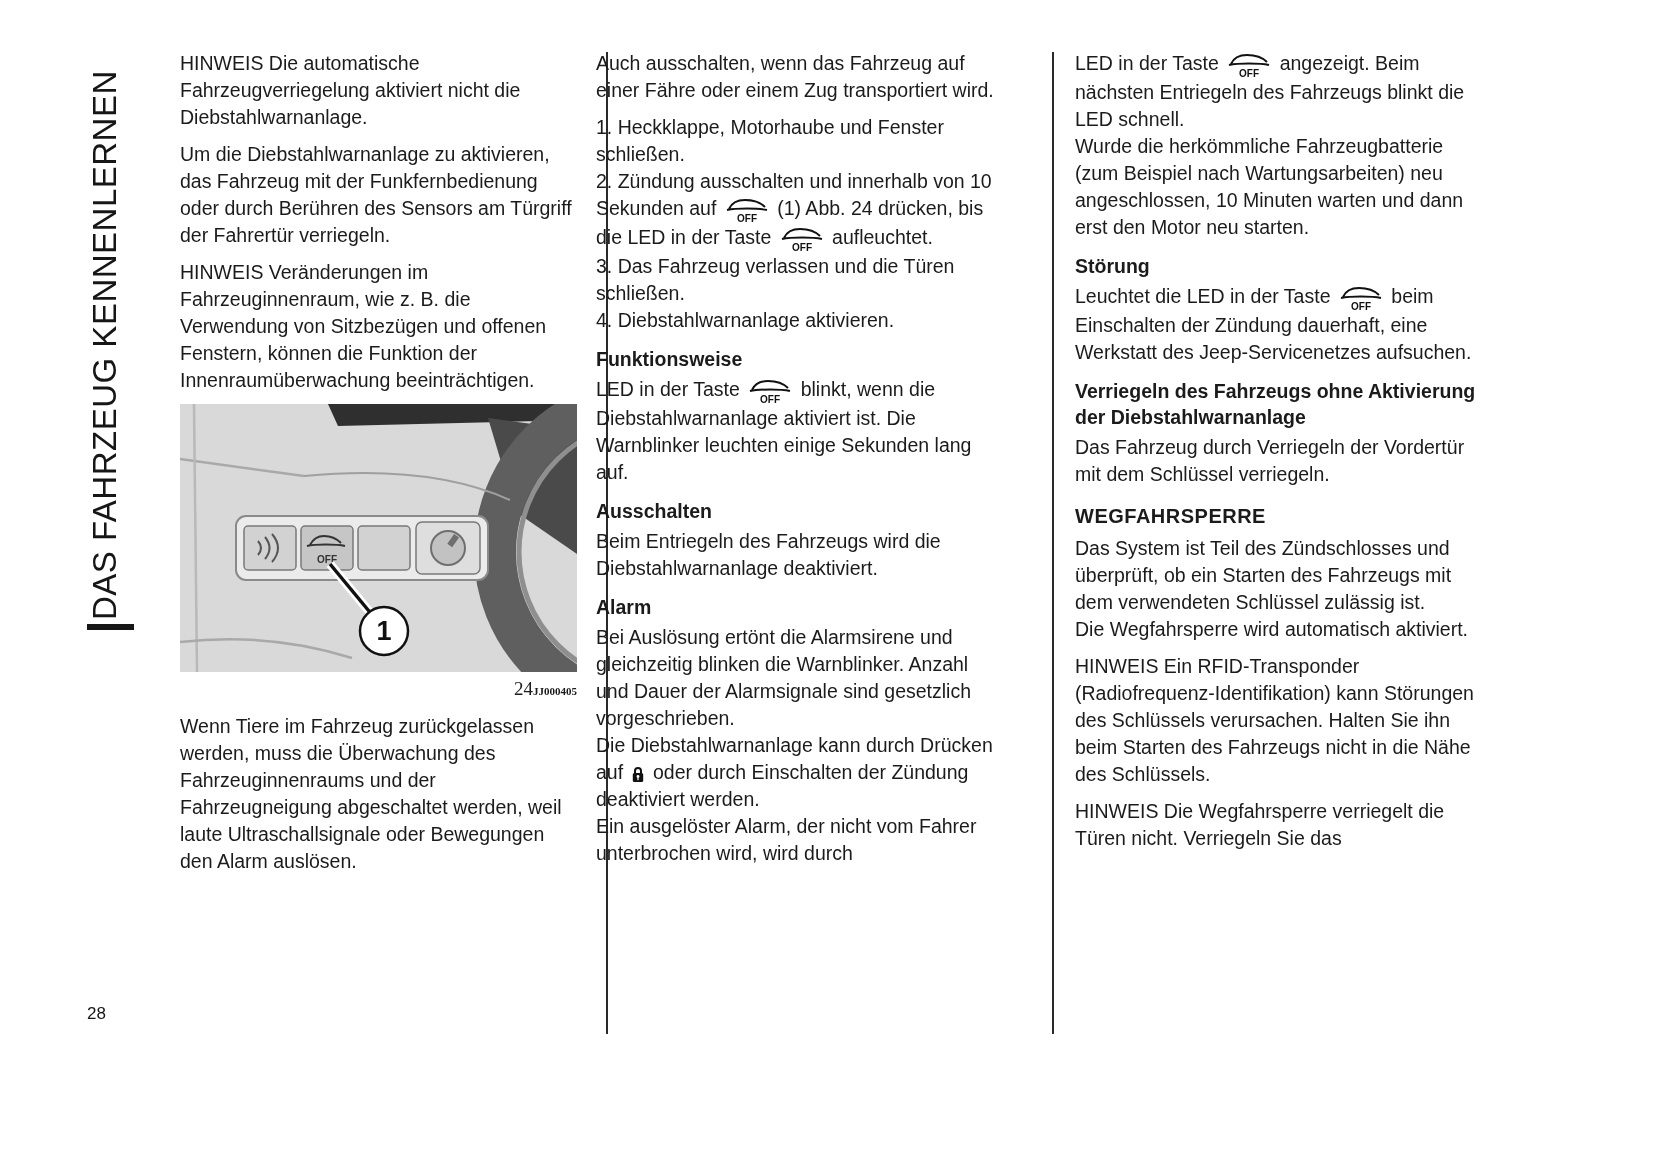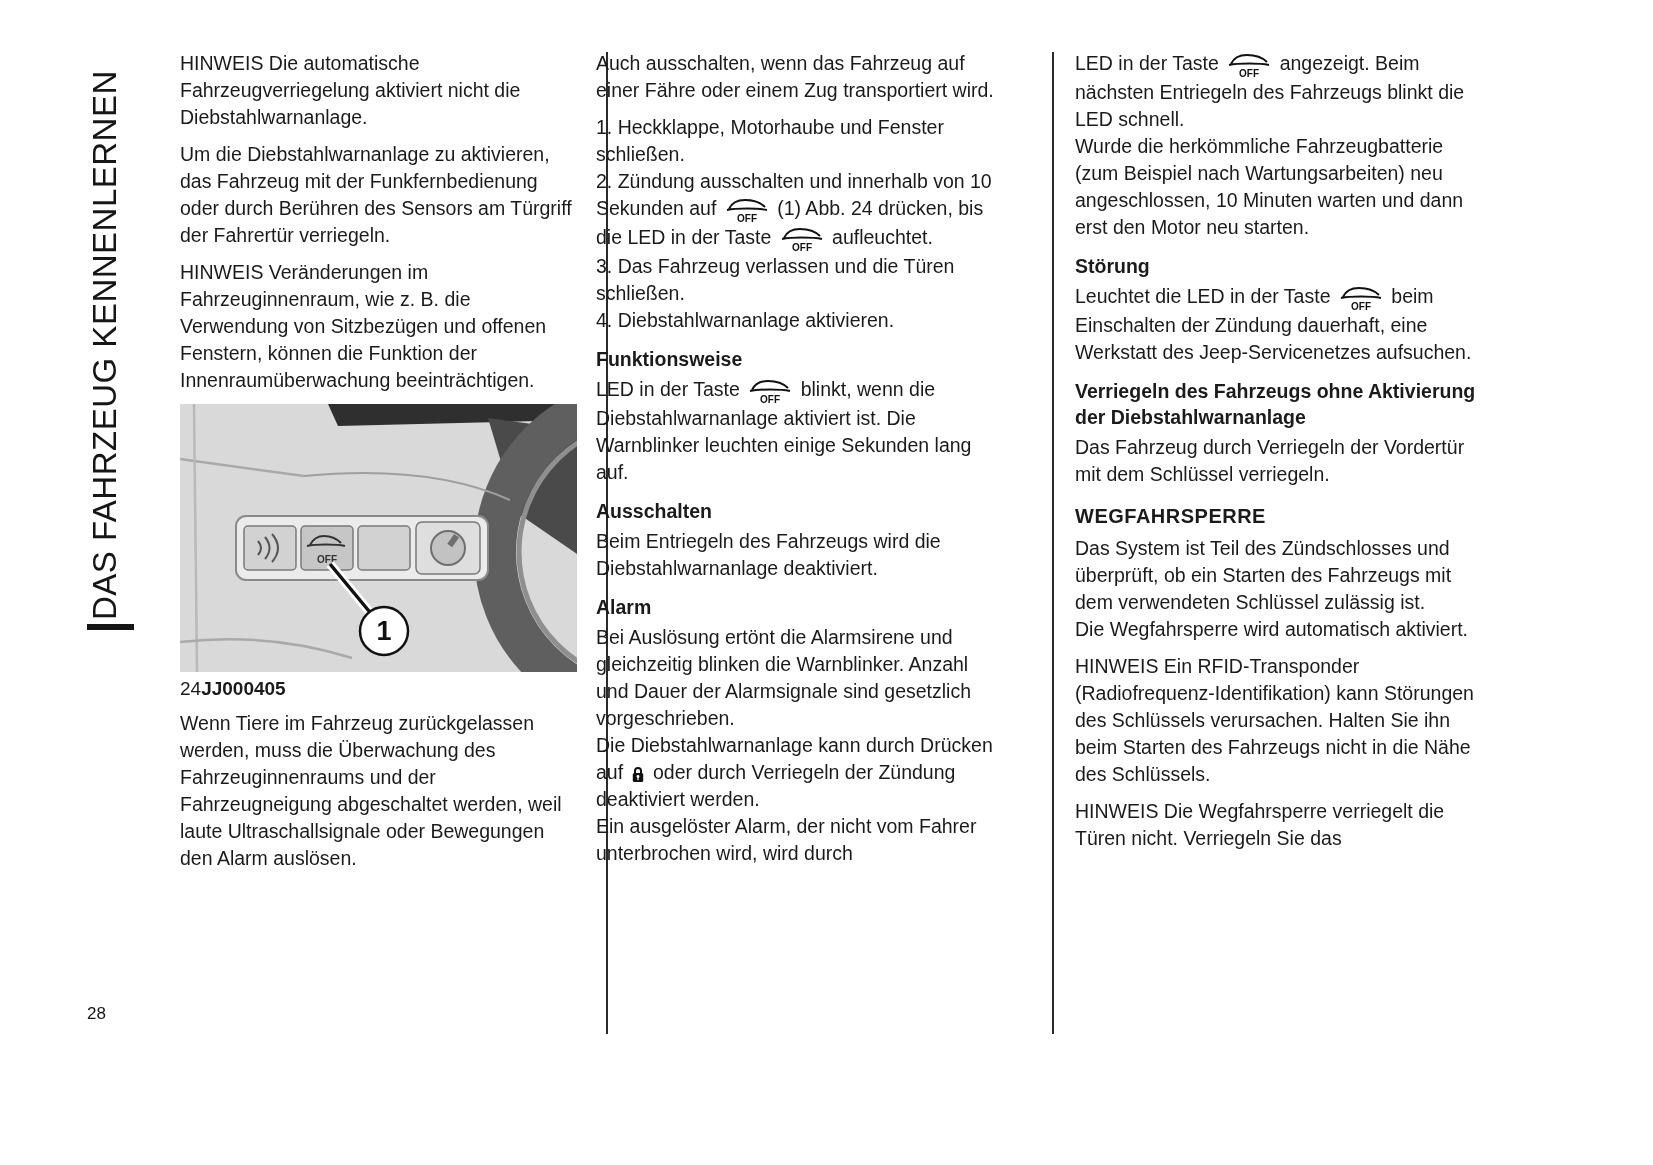--- a/index.html
+++ b/index.html
@@ -82,27 +82,28 @@
     height: 19px;
     vertical-align: -4px;
     margin: 0 2px;
   }
 
   
   figure { margin: 4px 0 8px 0; width: 397px; }
   .fig-svg { display: block; background: #d9d9d9; }
   .fig-caption {
     display: flex;
-    justify-content: flex-start;
+    justify-content: flex-end;
     align-items: baseline;
     margin-top: 3px;
     width: 397px;
+    font-family: Liberation Serif, serif;
   }
   .fig-number { font-size: 19px; color: #1b1b1b; }
-  .fig-code { font-size: 19px; font-weight: 700; color: #1b1b1b; }
+  .fig-code { font-size: 11px; font-weight: 700; color: #1b1b1b; }
 
   .page-number {
     position: absolute;
     left: 87px;
     top: 1004px;
     font-size: 17px;
     color: #161616;
   }
 </style>
 </head>
@@ -197,21 +198,21 @@
     <p class="tight">Beim Entriegeln des Fahrzeugs wird die Diebstahlwarnanlage deaktiviert.</p>
 
     <h3>Alarm</h3>
     <p class="tight">Bei Auslösung ertönt die Alarmsirene und gleichzeitig blinken die Warnblinker. Anzahl und Dauer der Alarmsignale sind gesetzlich vorgeschrieben.</p>
     <p class="tight">
       <span>Die Diebstahlwarnanlage kann durch Drücken auf </span><span class="icon-lock"><svg viewBox="0 0 14 18" width="14" height="18">
             <path d="M4 8 V6 a3 3 0 0 1 6 0 V8" fill="none" stroke="#111" stroke-width="2"></path>
             <rect x="1.8" y="8" width="10.4" height="9" rx="1.5" fill="#111"></rect>
             <circle cx="7" cy="11.5" r="1.4" fill="#fff"></circle>
             <rect x="6.4" y="12" width="1.2" height="3.2" fill="#fff"></rect>
-          </svg></span><span> oder durch Verriegeln der Zündung deaktiviert werden.</span>
+          </svg></span><span> oder durch Einschalten der Zündung deaktiviert werden.</span>
     </p>
     <p>Ein ausgelöster Alarm, der nicht vom Fahrer unterbrochen wird, wird durch</p>
   </div>
 
   <div class="col col3">
     <p class="tight">
       <span>LED in der Taste </span><span class="icon-car"><svg viewBox="0 0 46 27" width="46" height="27">
             <path d="M5 12 C8 5 14 3 21 3 C29 3 36 5 41 10" fill="none" stroke="#111" stroke-width="2"></path>
             <path d="M3 13 C12 11 34 11 43 13" fill="none" stroke="#111" stroke-width="2"></path>
             <text x="23" y="25" text-anchor="middle" font-size="10" font-weight="bold" fill="#111">OFF</text>

